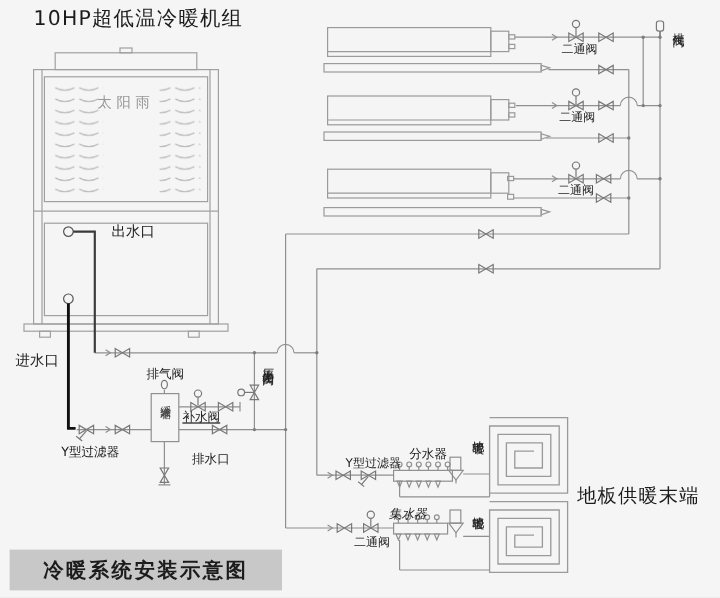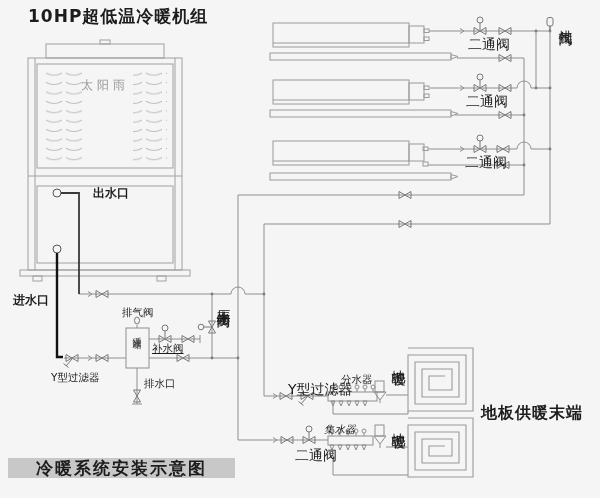--- a/index.html
+++ b/index.html
@@ -1,30 +1,30 @@
 <!DOCTYPE html>
 <html><head>
 <meta charset="utf-8">
 <style>
   html,body{margin:0;padding:0;background:#e8e8e8;}
   .stage{position:relative;width:600px;height:498px;background:#f5f5f5;
          font-family:"DejaVu Sans",sans-serif;overflow:hidden;}
   .stage svg{position:absolute;left:0;top:0;}
   .lbl{position:absolute;color:#1c1c1c;white-space:nowrap;line-height:1;}
-  .b{font-weight:bold;}
+  .b{font-weight:normal;}
   .f17{font-size:17px;letter-spacing:1px;}
   .f16{font-size:16px;letter-spacing:1px;}
   .f12{font-size:12px;}
   .f11{font-size:10.5px;}
-  .f10{font-size:14px;}
+  .f10{font-size:10px;}
   .f9{font-size:9px;}
   .v{writing-mode:vertical-rl;text-orientation:upright;letter-spacing:1px;}
   .muted{color:#979797;letter-spacing:4px;font-family:Liberation Serif, serif;}
   .tank-t{color:#444;}
-  .footer-box{position:absolute;left:8px;top:458px;width:227px;height:20px;
+  .footer-box{position:absolute;left:8px;top:458px;width:227px;height:34px;
               background:#c8c8c8;display:flex;align-items:center;justify-content:center;}
   .footer-box span{font-size:17px;font-weight:bold;letter-spacing:2px;color:#1c1c1c;}
 </style>
 </head>
 <body>
 
 <div class="stage">
 
 <svg width="600" height="498" viewBox="0 0 600 498">
   <defs>
@@ -254,21 +254,21 @@
 
 <span class="lbl b f17" style="left:28px;top:8px;">10HP超低温冷暖机组</span>
 <span class="lbl f12 muted" style="left:81px;top:79px;">太阳雨</span>
 <span class="lbl b f12" style="left:93px;top:187px;">出水口</span>
 <span class="lbl b f12" style="left:13px;top:294px;">进水口</span>
 
 <span class="lbl f11" style="left:51px;top:372px;">Y型过滤器</span>
 <span class="lbl f11" style="left:122px;top:307px;">排气阀</span>
 <span class="lbl f9 v tank-t" style="left:132px;top:330px;">缓冲水箱</span>
 <span class="lbl f11" style="left:152px;top:343px;text-decoration:underline;">补水阀</span>
-<span class="lbl f11" style="left:144px;top:378px;">排水口</span>
+<span class="lbl f11" style="left:160px;top:378px;">排水口</span>
 <span class="lbl f10 v" style="left:217px;top:299px;">压力平衡阀</span>
 
 <span class="lbl f10" style="left:468px;top:37px;">二通阀</span>
 <span class="lbl f10" style="left:466px;top:94px;">二通阀</span>
 <span class="lbl f10" style="left:465px;top:155px;">二通阀</span>
 <span class="lbl f10 v" style="left:559px;top:19px;">排气阀</span>
 
 <span class="lbl f10" style="left:288px;top:382px;">Y型过滤器</span>
 <span class="lbl f11" style="left:341px;top:374px;text-align:right;">分水器</span>
 <span class="lbl f11" style="left:324px;top:424px;font-style:italic;">集水器</span>

